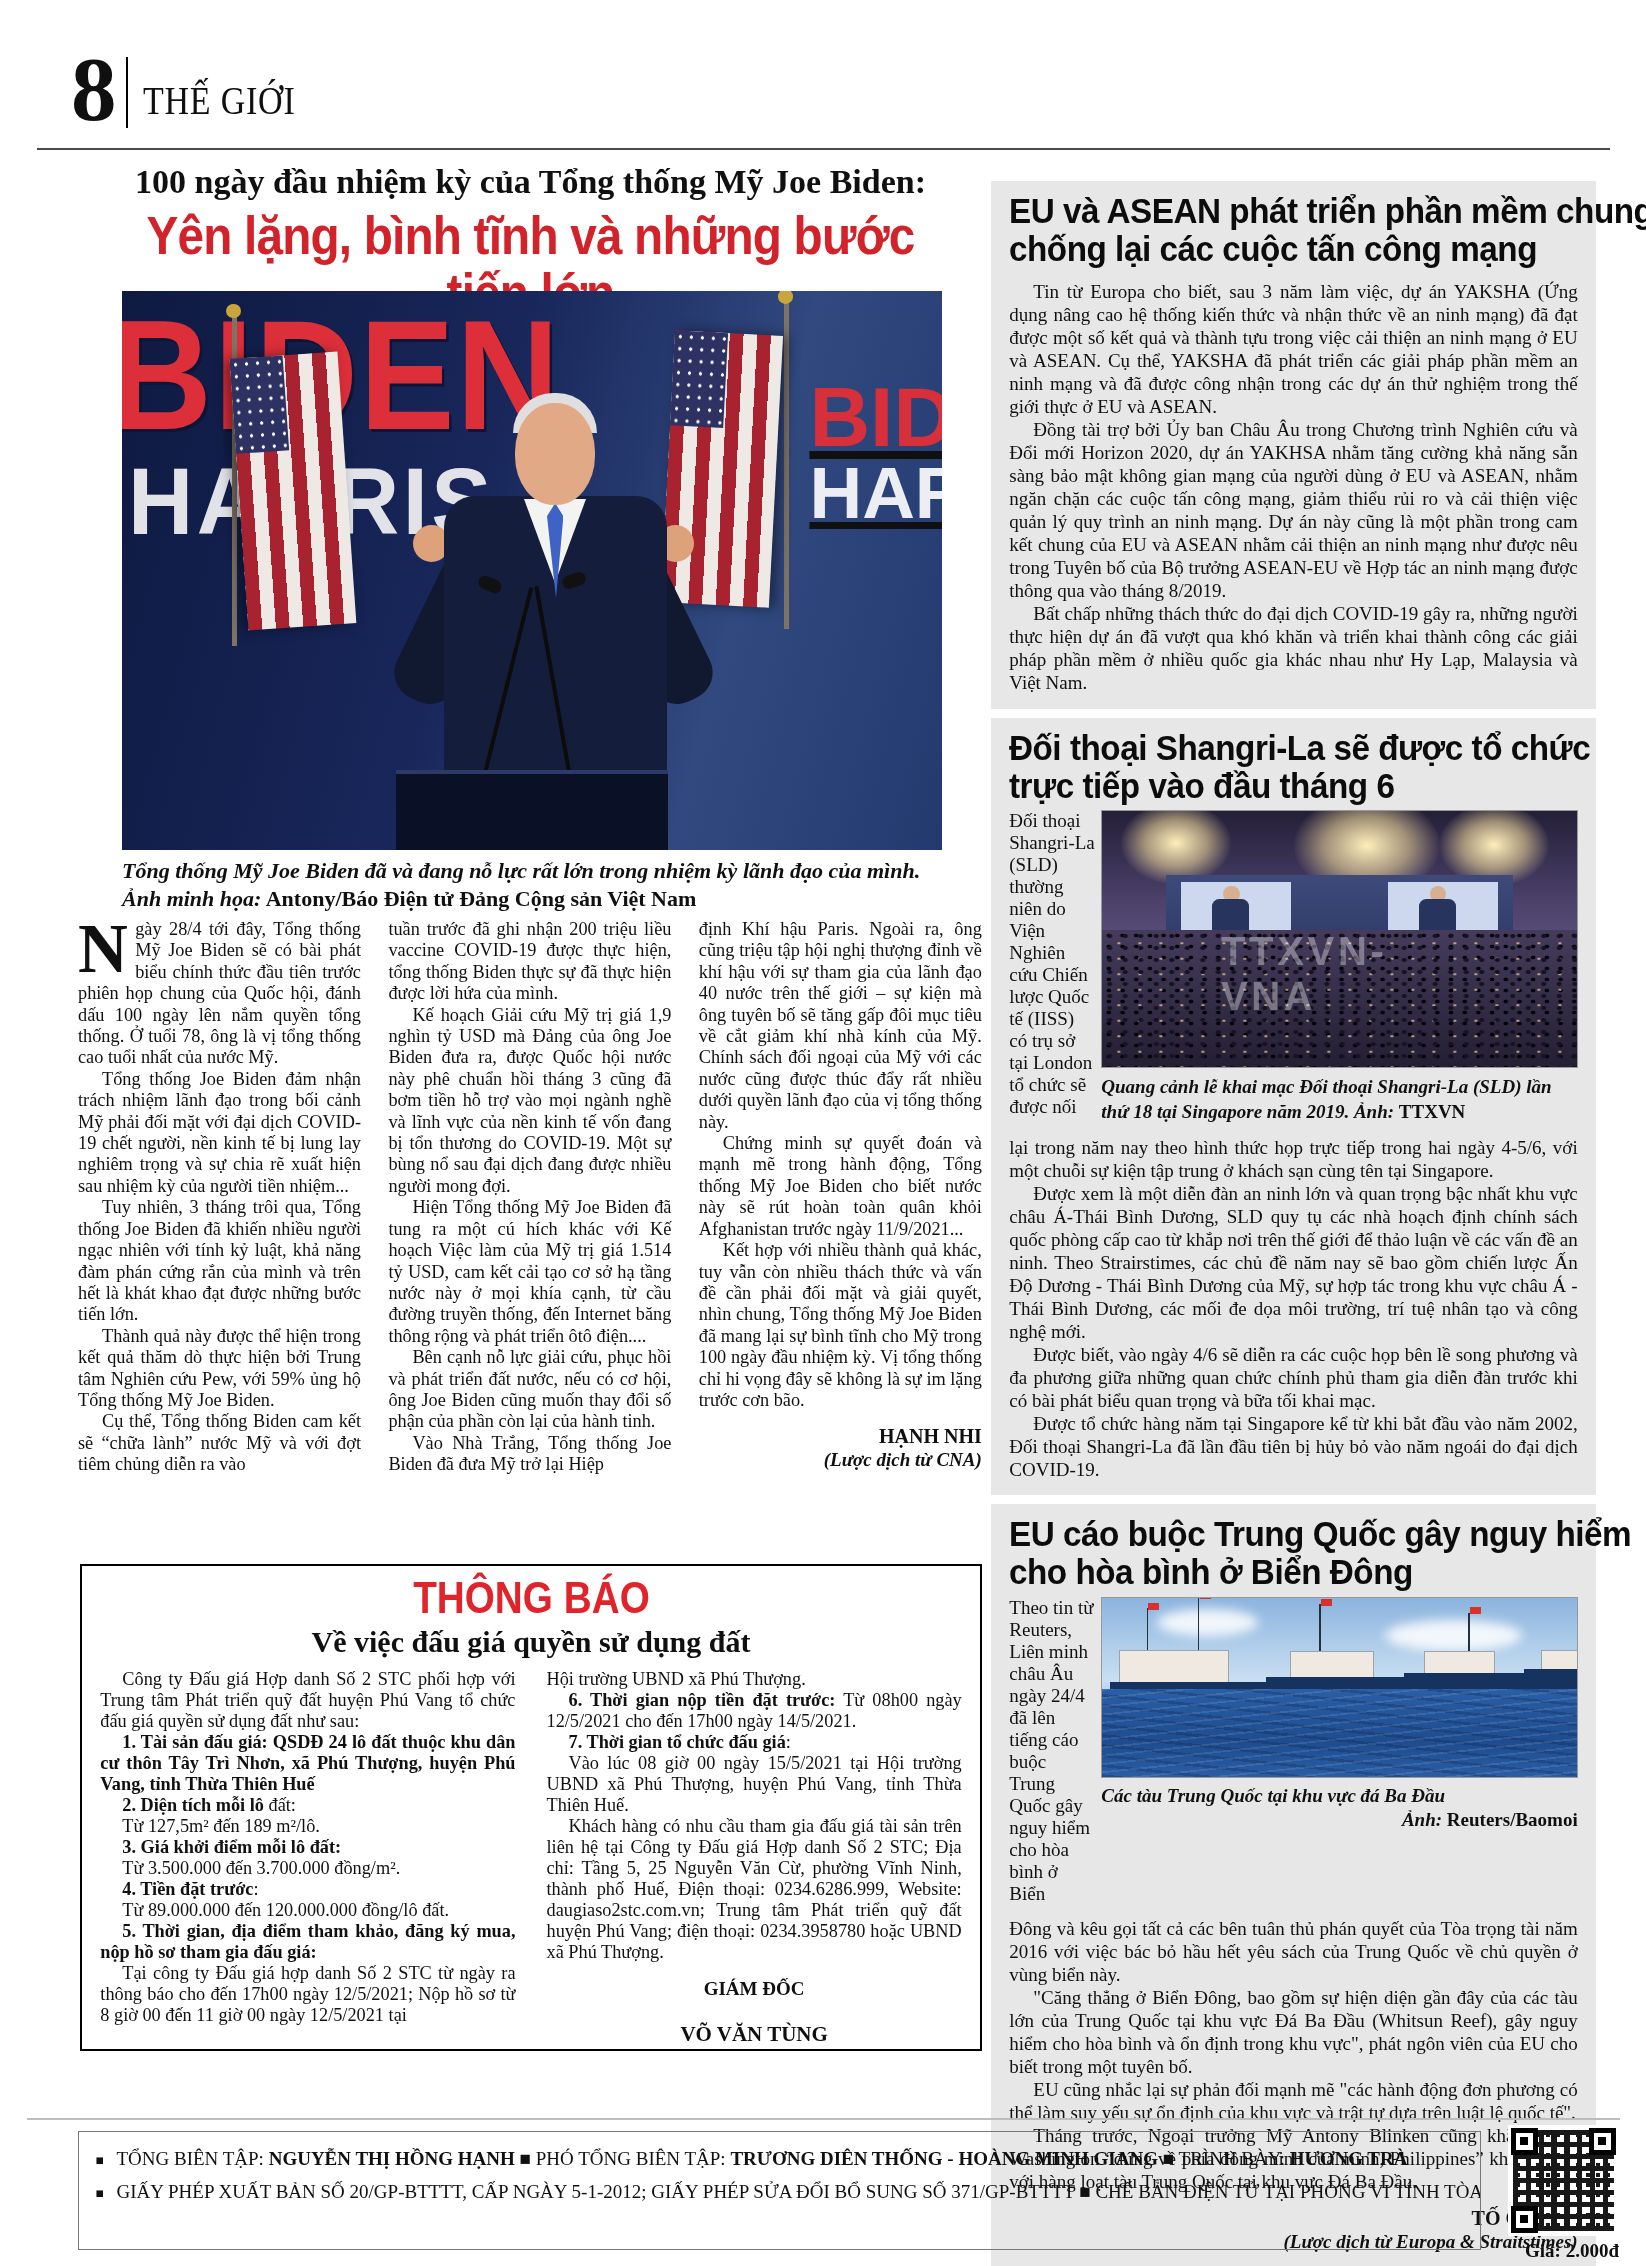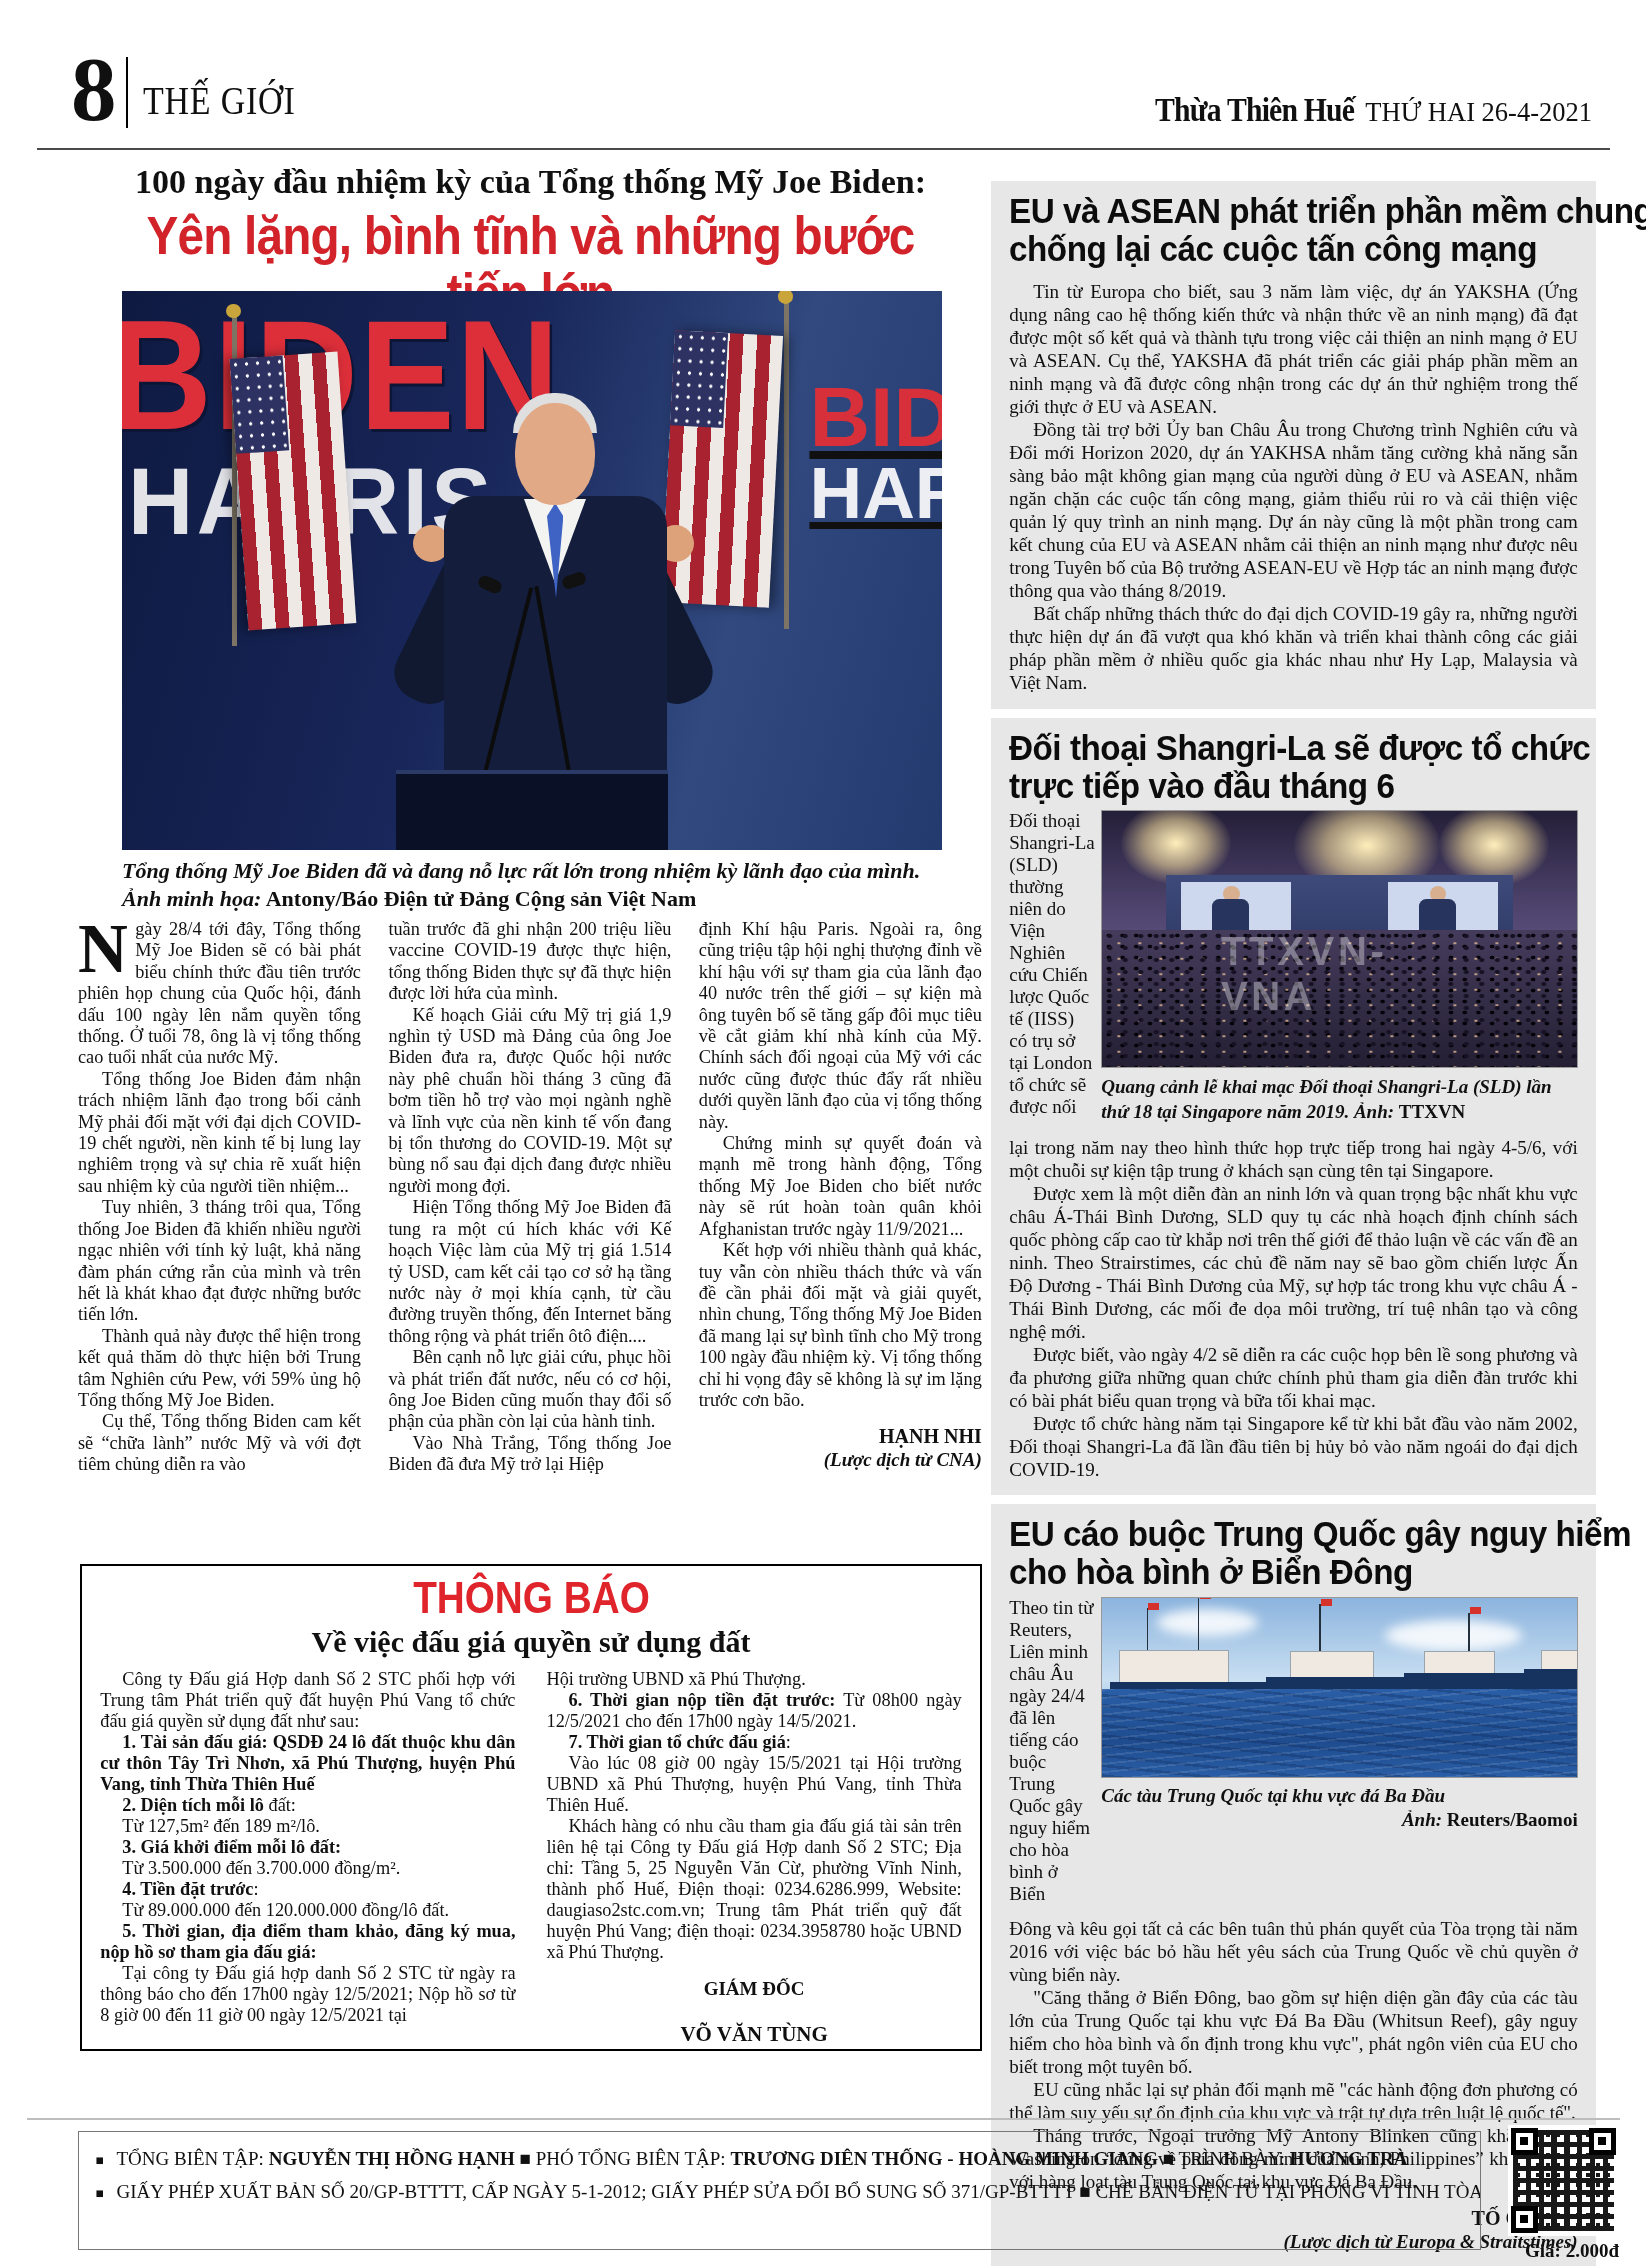--- a/index.html
+++ b/index.html
@@ -159,24 +159,20 @@
   .price { position:absolute; left:1508px; top:2240px; width:111px; text-align:right;
     font:bold 19px "Liberation Serif", serif; }
 </style>
 </head>
 <body>
 
 <div class="hdr">
   <div class="pagenum">8</div>
   <div class="hdr-bar"></div>
   <div class="section-name">THẾ GIỚI</div>
-  <div class="hdr-right">
-    <span class="masthead">Thừa Thiên Huế</span>
-    <span class="issue-date">THỨ HAI 26-4-2021</span>
-  </div>
 </div>
 <div class="rule1"></div>
 
 <div class="kicker">100 ngày đầu nhiệm kỳ của Tổng thống Mỹ Joe Biden:</div>
 <div class="headline"><span>Yên lặng, bình tĩnh và những bước tiến lớn</span></div>
 
 <div class="photo-biden">
   <div class="pb-sign1">BIDEN</div>
   <div class="pb-sign2">HARRIS</div>
   <div class="pole pole-l"></div>
@@ -312,21 +308,21 @@
         </div>
         <div class="cap-side">
           <span class="it">Quang cảnh lễ khai mạc Đối thoại Shangri-La (SLD) lần thứ 18 tại Singapore năm 2019. Ảnh:</span>
           <b>TTXVN</b>
         </div>
       </div>
     </div>
     <div class="sec-body">
       <p class="noind">lại trong năm nay theo hình thức họp trực tiếp trong hai ngày 4-5/6, với một chuỗi sự kiện tập trung ở khách sạn cùng tên tại Singapore.</p>
       <p>Được xem là một diễn đàn an ninh lớn và quan trọng bậc nhất khu vực châu Á-Thái Bình Dương, SLD quy tụ các nhà hoạch định chính sách quốc phòng cấp cao từ khắp nơi trên thế giới để thảo luận về các vấn đề an ninh. Theo Strairstimes, các chủ đề năm nay sẽ bao gồm chiến lược Ấn Độ Dương - Thái Bình Dương của Mỹ, sự hợp tác trong khu vực châu Á - Thái Bình Dương, các mối đe dọa môi trường, trí tuệ nhân tạo và công nghệ mới.</p>
-      <p>Được biết, vào ngày 4/2 sẽ diễn ra các cuộc họp bên lề song phương và đa phương giữa những quan chức chính phủ tham gia diễn đàn trước khi có bài phát biểu quan trọng và bữa tối khai mạc.</p>
+      <p>Được biết, vào ngày 4/6 sẽ diễn ra các cuộc họp bên lề song phương và đa phương giữa những quan chức chính phủ tham gia diễn đàn trước khi có bài phát biểu quan trọng và bữa tối khai mạc.</p>
       <p>Được tổ chức hàng năm tại Singapore kể từ khi bắt đầu vào năm 2002, Đối thoại Shangri-La đã lần đầu tiên bị hủy bỏ vào năm ngoái do đại dịch COVID-19.</p>
     </div>
   </div>
 
   <div class="sec">
     <div class="sec-title">
       <div>EU cáo buộc Trung Quốc gây nguy hiểm</div>
       <div>cho hòa bình ở Biển Đông</div>
     </div>
     <div class="media-row">

